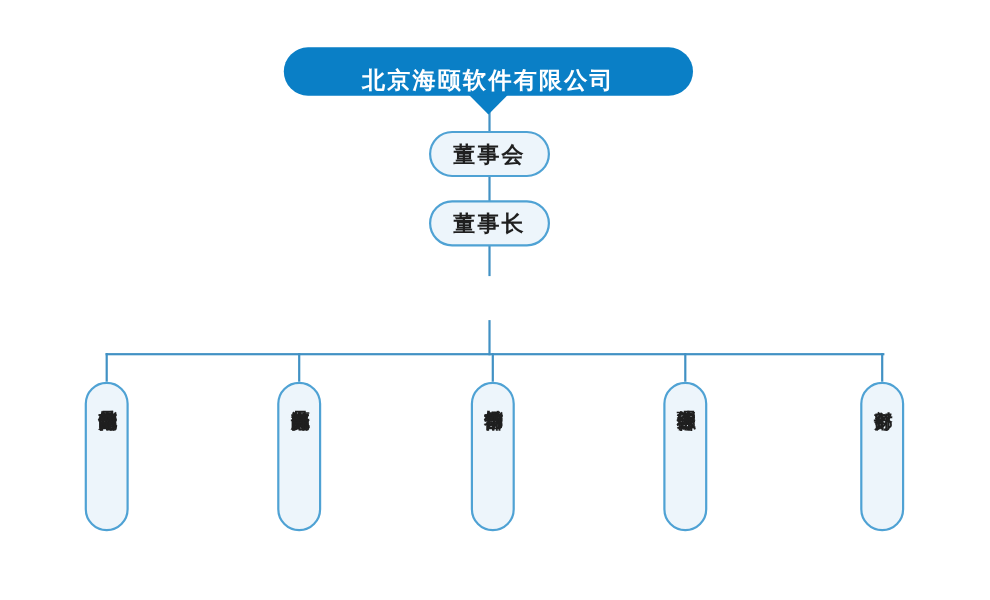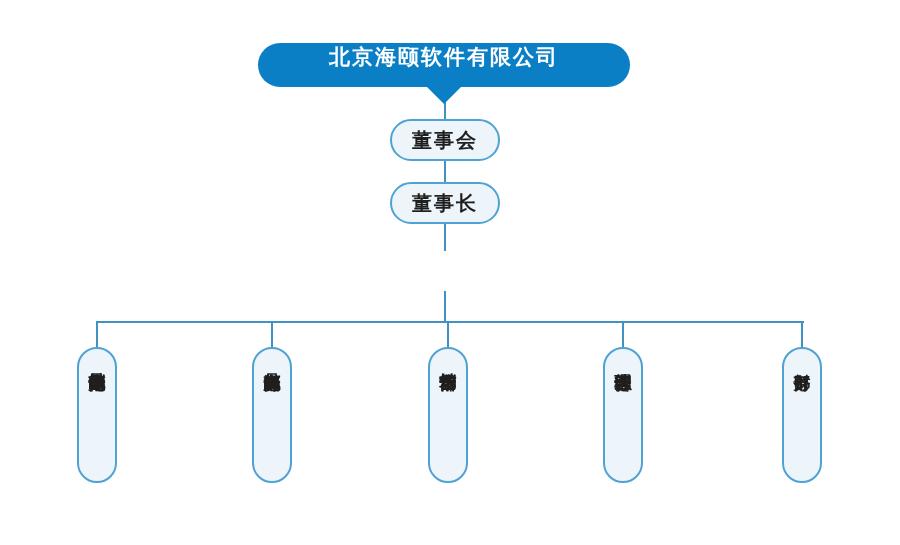--- a/index.html
+++ b/index.html
@@ -23,21 +23,21 @@
     background:var(--background);
     overflow:hidden;
   }
   
   .root-node{
     position:absolute;
     left:258px; top:43px;
     width:372px; height:44px;
     background:var(--root-fill);
     border-radius:22px;
-    display:flex; align-items:flex-start; justify-content:center;
+    display:flex; align-items:flex-end; justify-content:center;
     color:var(--root-text);
     font-size:21px;
     font-weight:600;
     letter-spacing:2px;
   }
   .root-tail{
     position:absolute;
     left:426px; top:86px;
     width:0; height:0;
     border-left:18px solid transparent;

